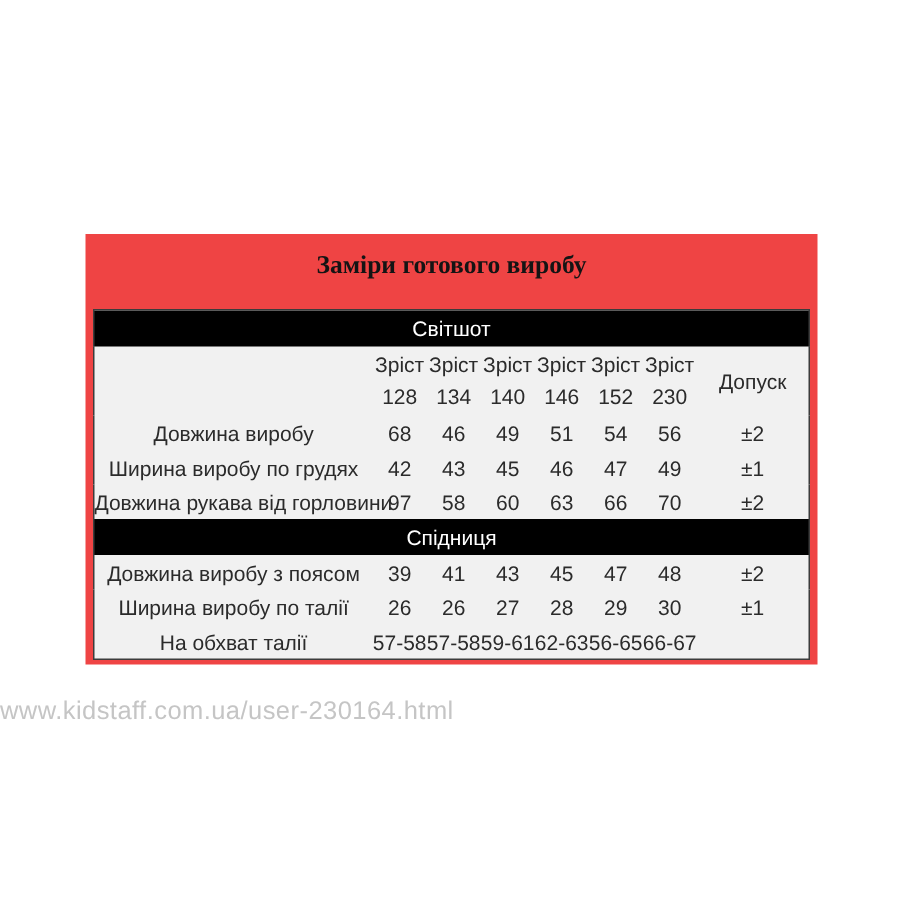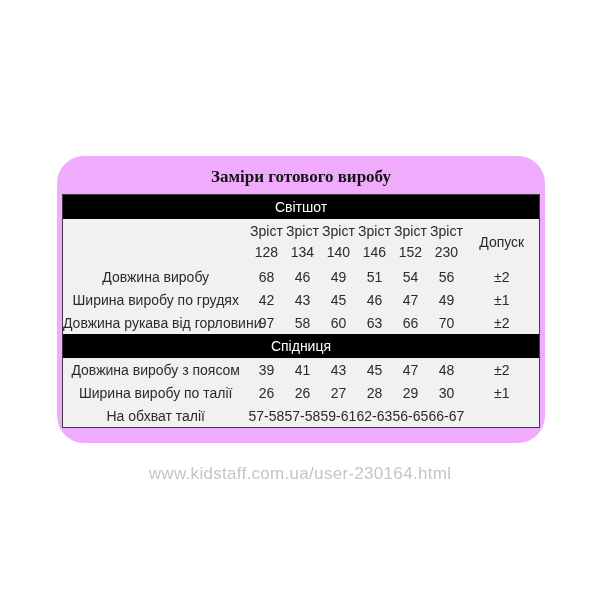--- a/index.html
+++ b/index.html
@@ -6,35 +6,34 @@
   body {
     width: 600px; height: 600px;
     background: #ffffff;
     position: relative;
     font-family: "Liberation Sans", sans-serif;
   }
   .panel {
     position: absolute;
     left: 57px; top: 156px;
     width: 488px; height: 287px;
-    background: #f0abfc;
-    border-radius: 27px;
+    background: #ef4444;
   }
   .title {
     padding-top: 12px;
     text-align: center;
     font-family: "Liberation Serif", serif;
     font-weight: bold;
     font-size: 17px;
     color: #141414;
     line-height: 18px;
   }
   table.size {
     width: 477px;
-    margin: 8px auto 0 auto;
+    margin: 20px auto 0 auto;
     border-collapse: collapse;
     background: #f1f1f1;
     border: 1px solid #3c3c3c;
     table-layout: fixed;
     font-size: 14px;
     color: #2b2b2b;
   }
   table.size td {
     padding: 0;
     height: 23px;
@@ -55,21 +54,20 @@
     padding-left: 2px;
   }
   .col-label { width: 186px; }
   .col-num { width: 36px; }
   .col-tol { width: 75px; }
   .footer {
     position: absolute;
     top: 464px;
     left: 0;
     width: 600px;
-    text-align: center;
     color: #c5c5c5;
     font-size: 17px;
     letter-spacing: 0.3px;
   }
 </style>
 </head>
 <body>
 
 <div class="panel">
   <div class="title">Заміри готового виробу</div>

